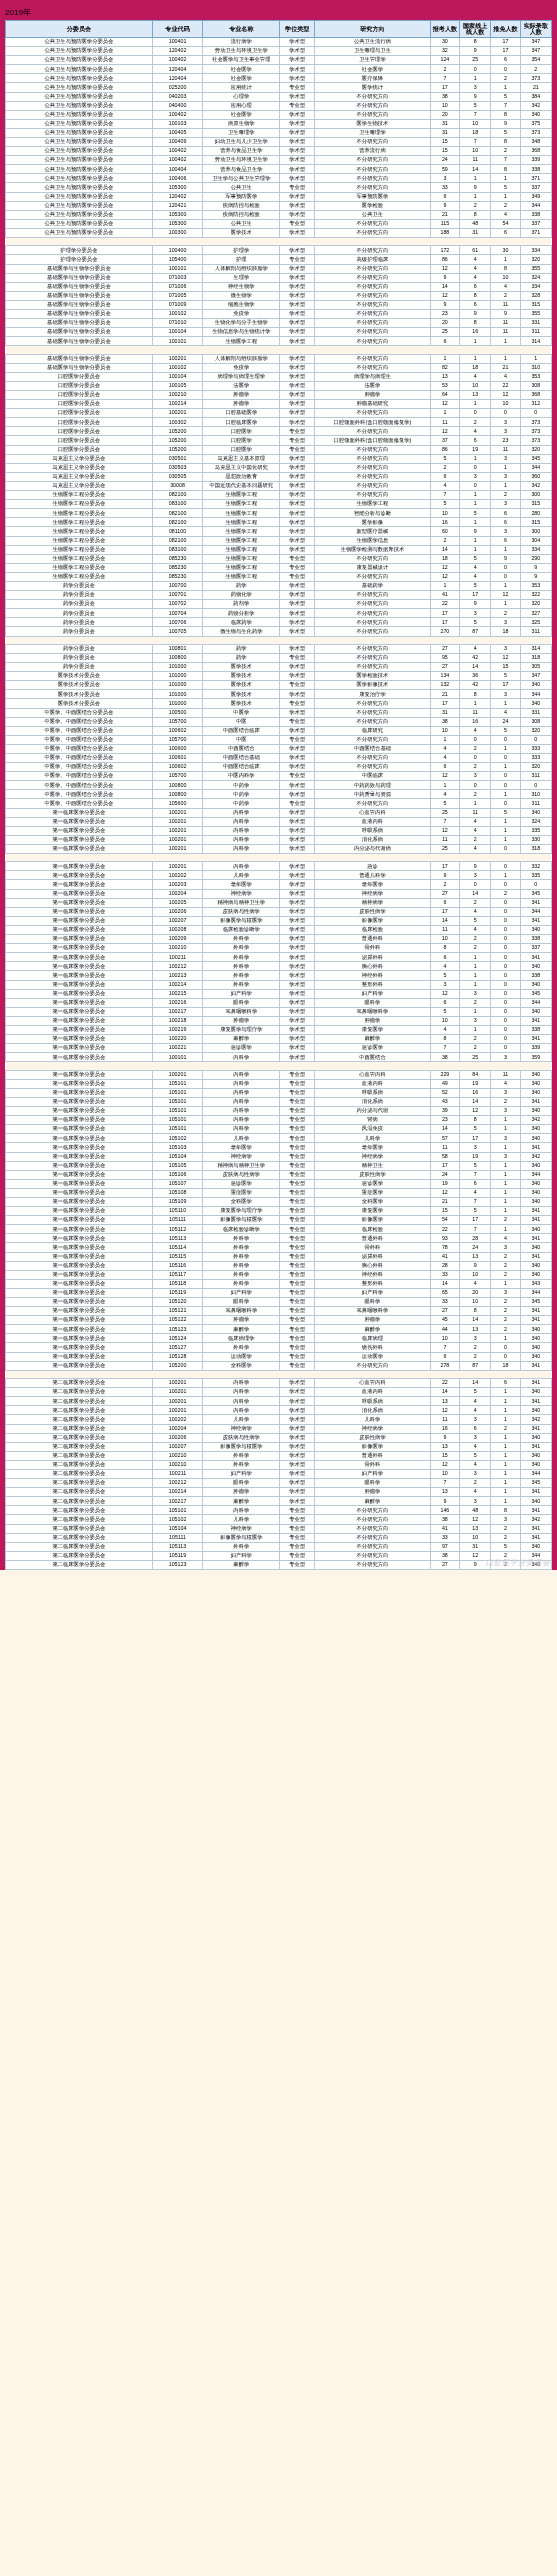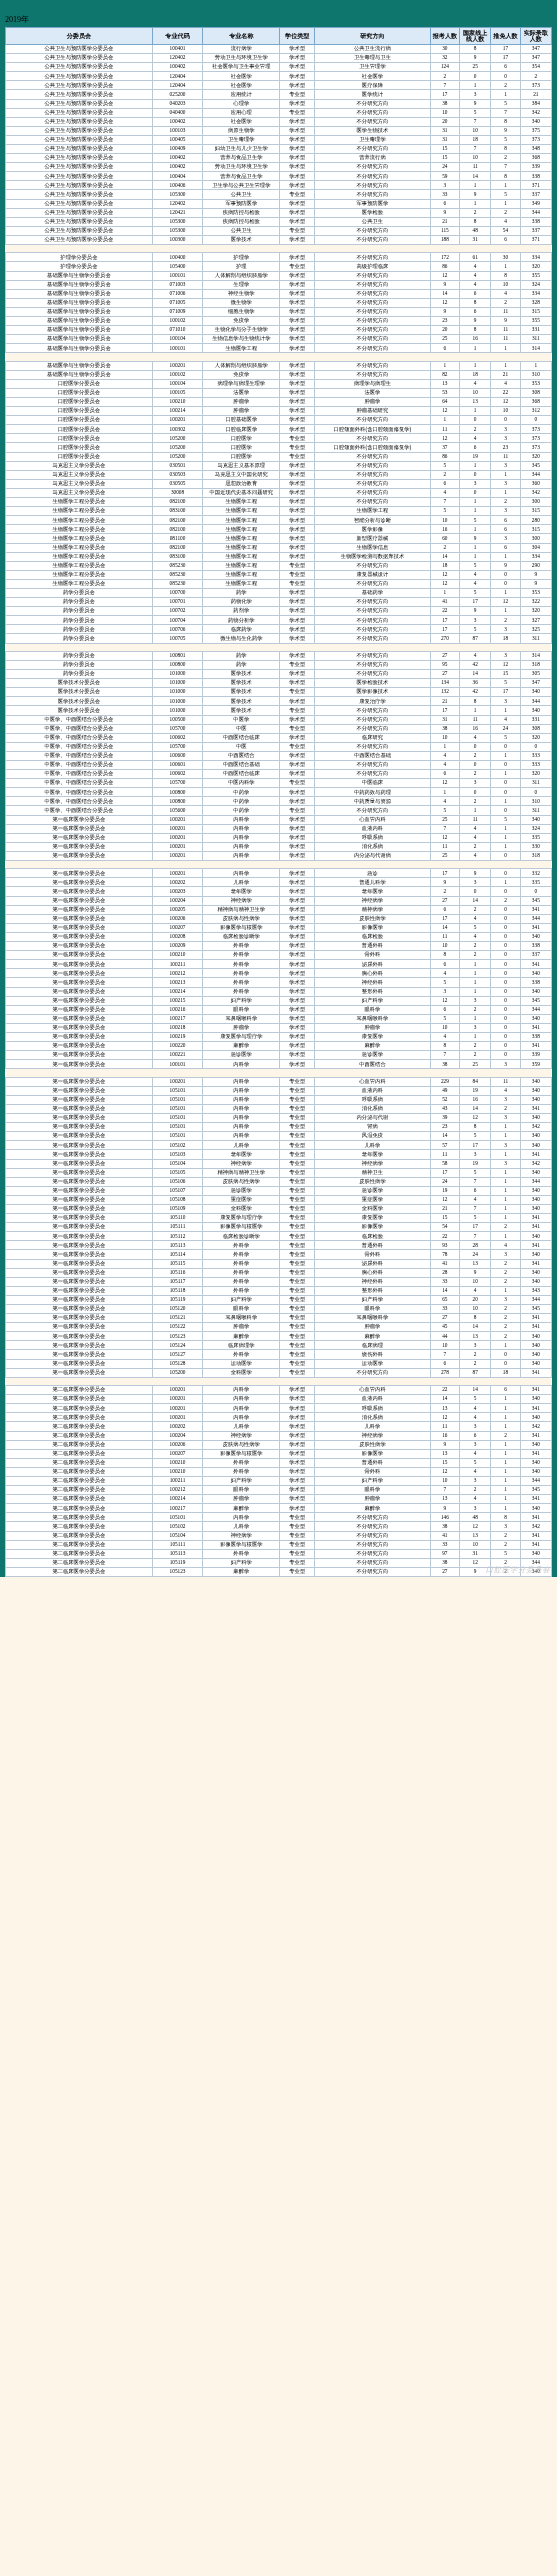--- a/index.html
+++ b/index.html
@@ -1,17 +1,17 @@
 <!DOCTYPE html>
 <html style="font-size:13px"><head>
 <meta charset="utf-8">
 <style>
   html,body{margin:0;padding:0;background:#fdf6e8;}
   body{width:557px;font-family:"Liberation Sans","DejaVu Sans",sans-serif;color:#000;}
-  .page{width:557px;position:relative;background:#0f766e;padding-top:12px;font-family:Liberation Serif, serif;}
+  .page{width:557px;position:relative;background:#be185d;padding-top:5px;}
   .year{font-size:8.1px;padding:1.6px 0 2.4px 4.9px;color:#000;}
   table{border-collapse:collapse;width:547px;margin:0 auto;background:#fff;table-layout:fixed;}
   col.c0{width:122px}
   col.c1{width:42px}
   col.c2{width:64px}
   col.c3{width:29px}
   col.c4{width:96px}
   col.c5{width:24.4px}
   col.c6{width:26px}
   col.c7{width:24.4px}

